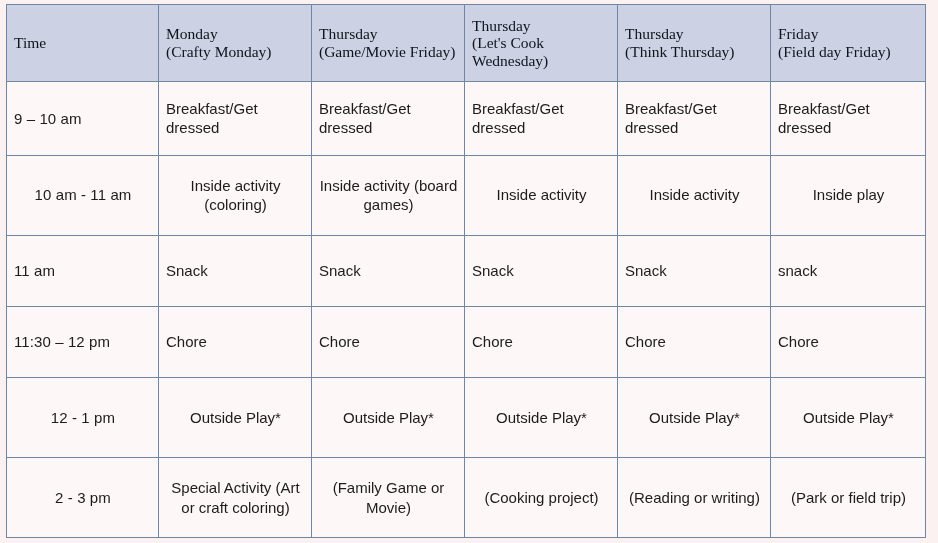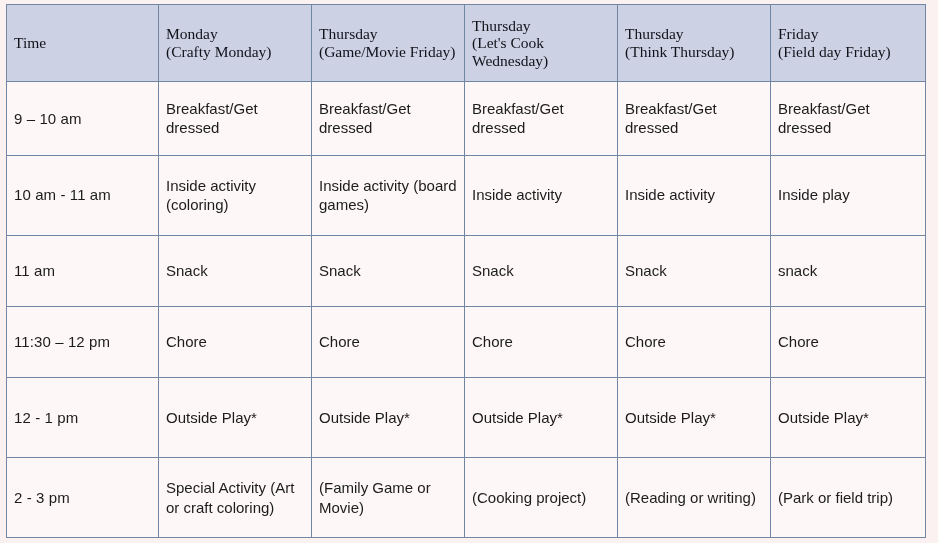--- a/index.html
+++ b/index.html
@@ -71,21 +71,21 @@
     letter-spacing: 0.1px;
   }
 
   
   col.c-time { width: 152px; }
   col.c-day  { width: 153px; }
   col.c-day-last { width: 155px; }
 
   
   tbody tr { height: 46.5px; }
-  tbody tr.tall { height: 52px; }
+  tbody tr.tall { height: 52px; text-align: center; }
 </style>
 </head>
 <body>
 
 <div id="schedule-wrap">
   <table class="schedule">
     <colgroup>
       <col class="c-time">
       <col class="c-day">
       <col class="c-day">

